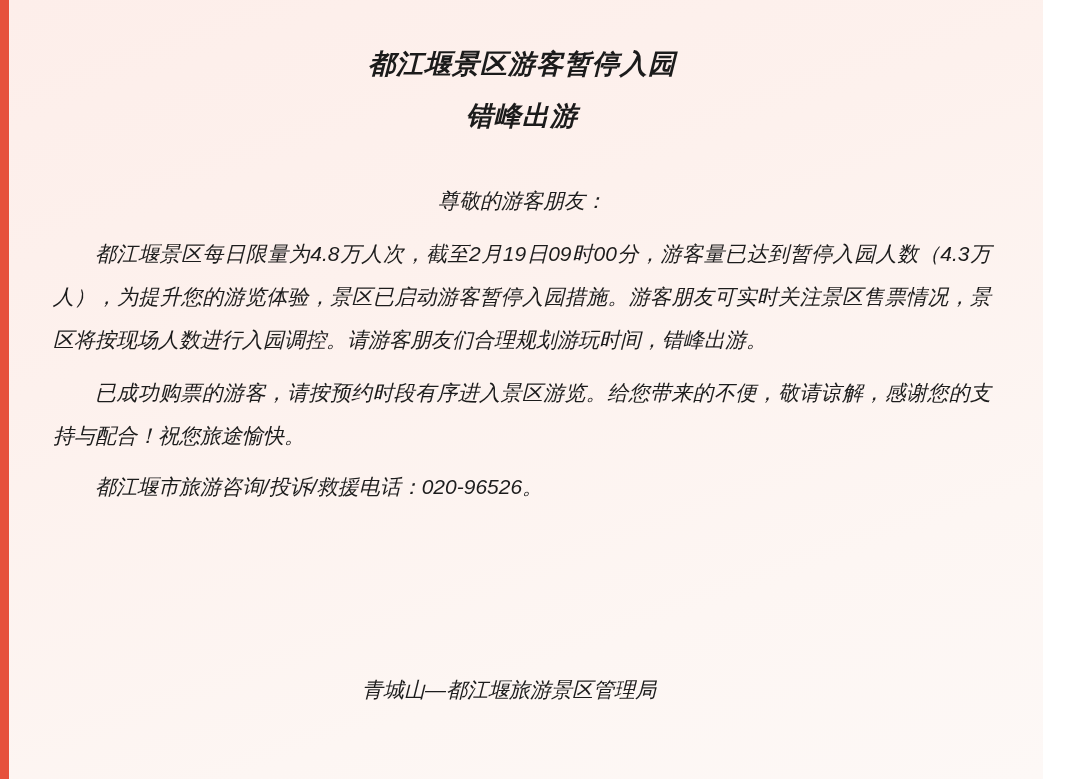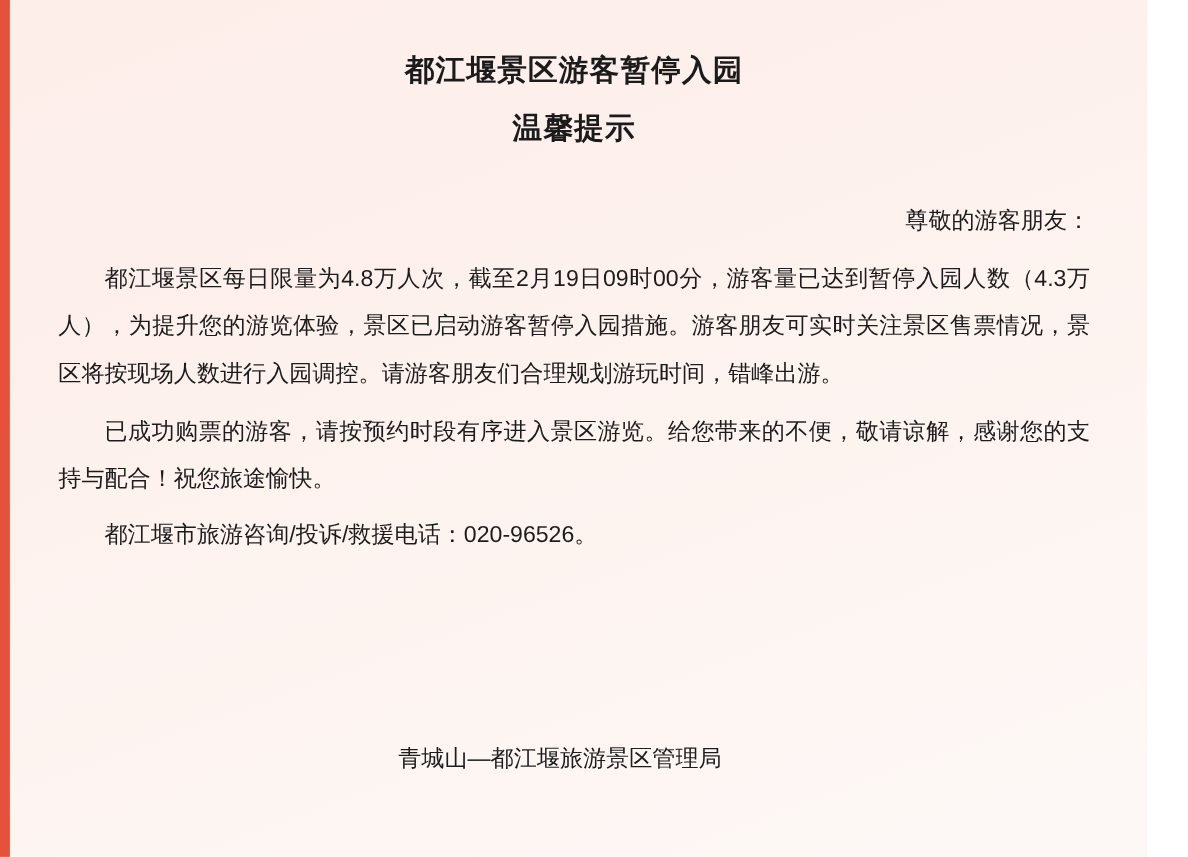--- a/index.html
+++ b/index.html
@@ -14,20 +14,21 @@
   }
   .notice-card {
     position: relative;
     box-sizing: border-box;
     width: 1043px;
     height: 779px;
     background: linear-gradient(160deg, #fdeeea 0%, #fdf1ed 35%, #fdf6f3 75%, #fdf8f6 100%);
     border-left: 9px solid #e6513c;
     padding: 0;
     overflow: hidden;
+    font-style: italic;
   }
   .inner {
     box-sizing: border-box;
     width: 100%;
     height: 100%;
     padding: 46px 52px 28px 44px;
     display: flex;
     flex-direction: column;
   }
   .title-block {
@@ -47,21 +48,21 @@
     line-height: 1.35;
     margin-top: 16px;
   }
   .body-block {
     margin-top: 44px;
     color: #1c1c1c;
     font-size: 21px;
     line-height: 2.05;
   }
   .salutation {
-    text-align: right;
+    text-align: center;
   }
   .para {
     margin-top: 10px;
     text-align: justify;
     text-justify: inter-ideograph;
     text-indent: 2em;
   }
   .para.tight {
     margin-top: 8px;
   }
@@ -79,21 +80,21 @@
   }
 </style>
 </head>
 <body>
 
 <div class="notice-card">
   <div class="inner">
 
     <div class="title-block">
       <div class="title-line-1">都江堰景区游客暂停入园</div>
-      <div class="title-line-2">温馨提示</div>
+      <div class="title-line-2">错峰出游</div>
     </div>
 
     <div class="body-block">
       <div class="salutation">尊敬的游客朋友：</div>
       <div class="para">都江堰景区每日限量为4.8万人次，截至2月19日09时00分，游客量已达到暂停入园人数（4.3万人），为提升您的游览体验，景区已启动游客暂停入园措施。游客朋友可实时关注景区售票情况，景区将按现场人数进行入园调控。请游客朋友们合理规划游玩时间，错峰出游。</div>
       <div class="para">已成功购票的游客，请按预约时段有序进入景区游览。给您带来的不便，敬请谅解，感谢您的支持与配合！祝您旅途愉快。</div>
       <div class="para tight">都江堰市旅游咨询/投诉/救援电话：020-96526。</div>
     </div>
 
     <div class="sign-block">

